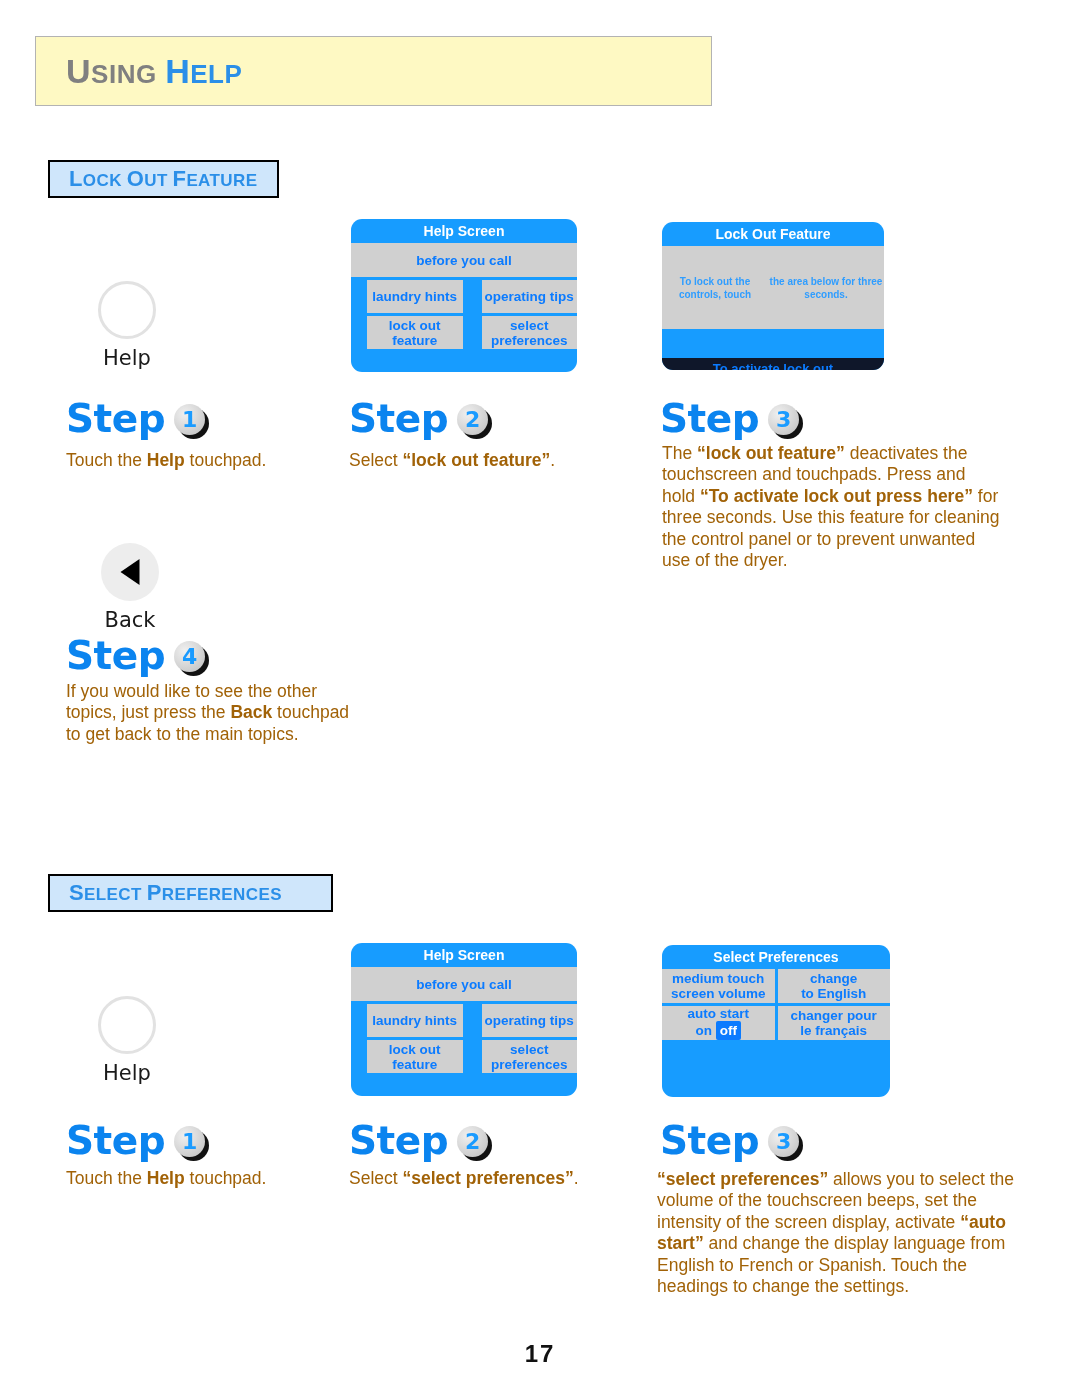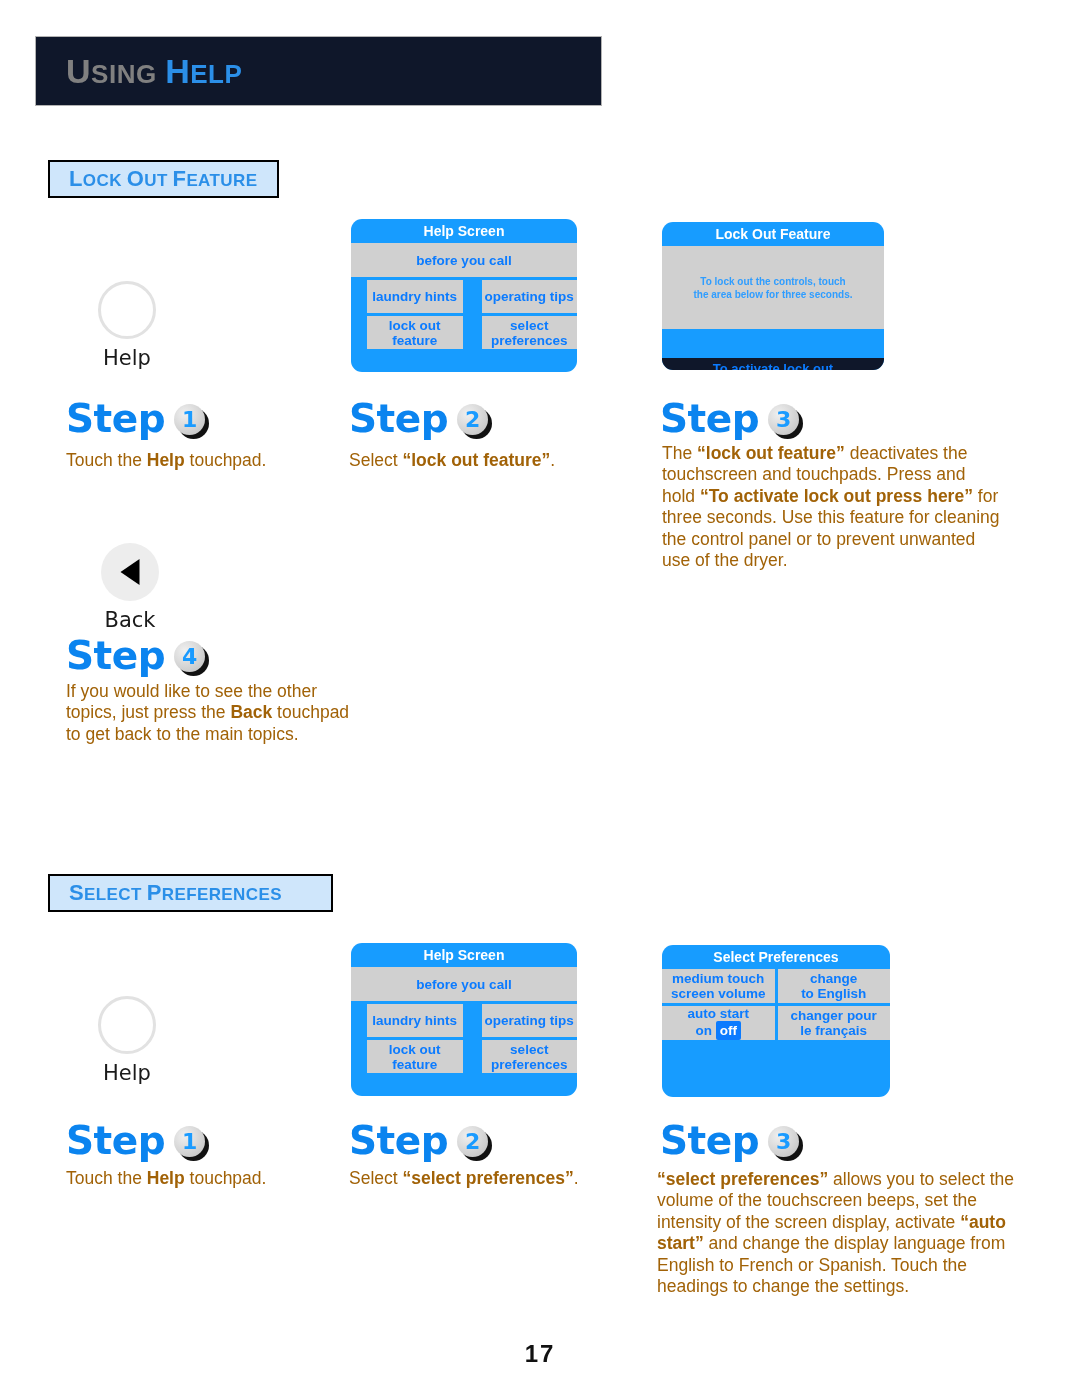--- a/index.html
+++ b/index.html
@@ -15,25 +15,25 @@
     font-family: "Liberation Sans", sans-serif;
     color: #000000;
     overflow: hidden;
   }
 
   
   .title-box {
     position: absolute;
     left: 35px;
     top: 36px;
-    width: 567px;
+    width: 677px;
     height: 70px;
     border: 1px solid #b3b3b3;
     box-sizing: border-box;
-    background: #0f172a;
+    background: #fef9c3;
   }
   .title-text {
     position: absolute;
     left: 30px;
     top: 50%;
     transform: translateY(-50%);
     font-size: 29px;
     font-weight: bold;
     letter-spacing: 0.5px;
     white-space: nowrap;
@@ -215,21 +215,21 @@
 
   
   .panel .bigbody {
     background: #d0d0d0;
     color: #2f9dff;
     font-size: 10px;
     line-height: 13px;
     font-weight: bold;
     text-align: center;
     display: flex;
-    flex-direction: column;
+    flex-direction: row;
     align-items: center;
     justify-content: center;
     box-sizing: border-box;
   }
   .panel .pressbar {
     background: #0f172a;
     color: #0b7bff;
     font-size: 13px;
     line-height: 15px;
     font-weight: bold;

